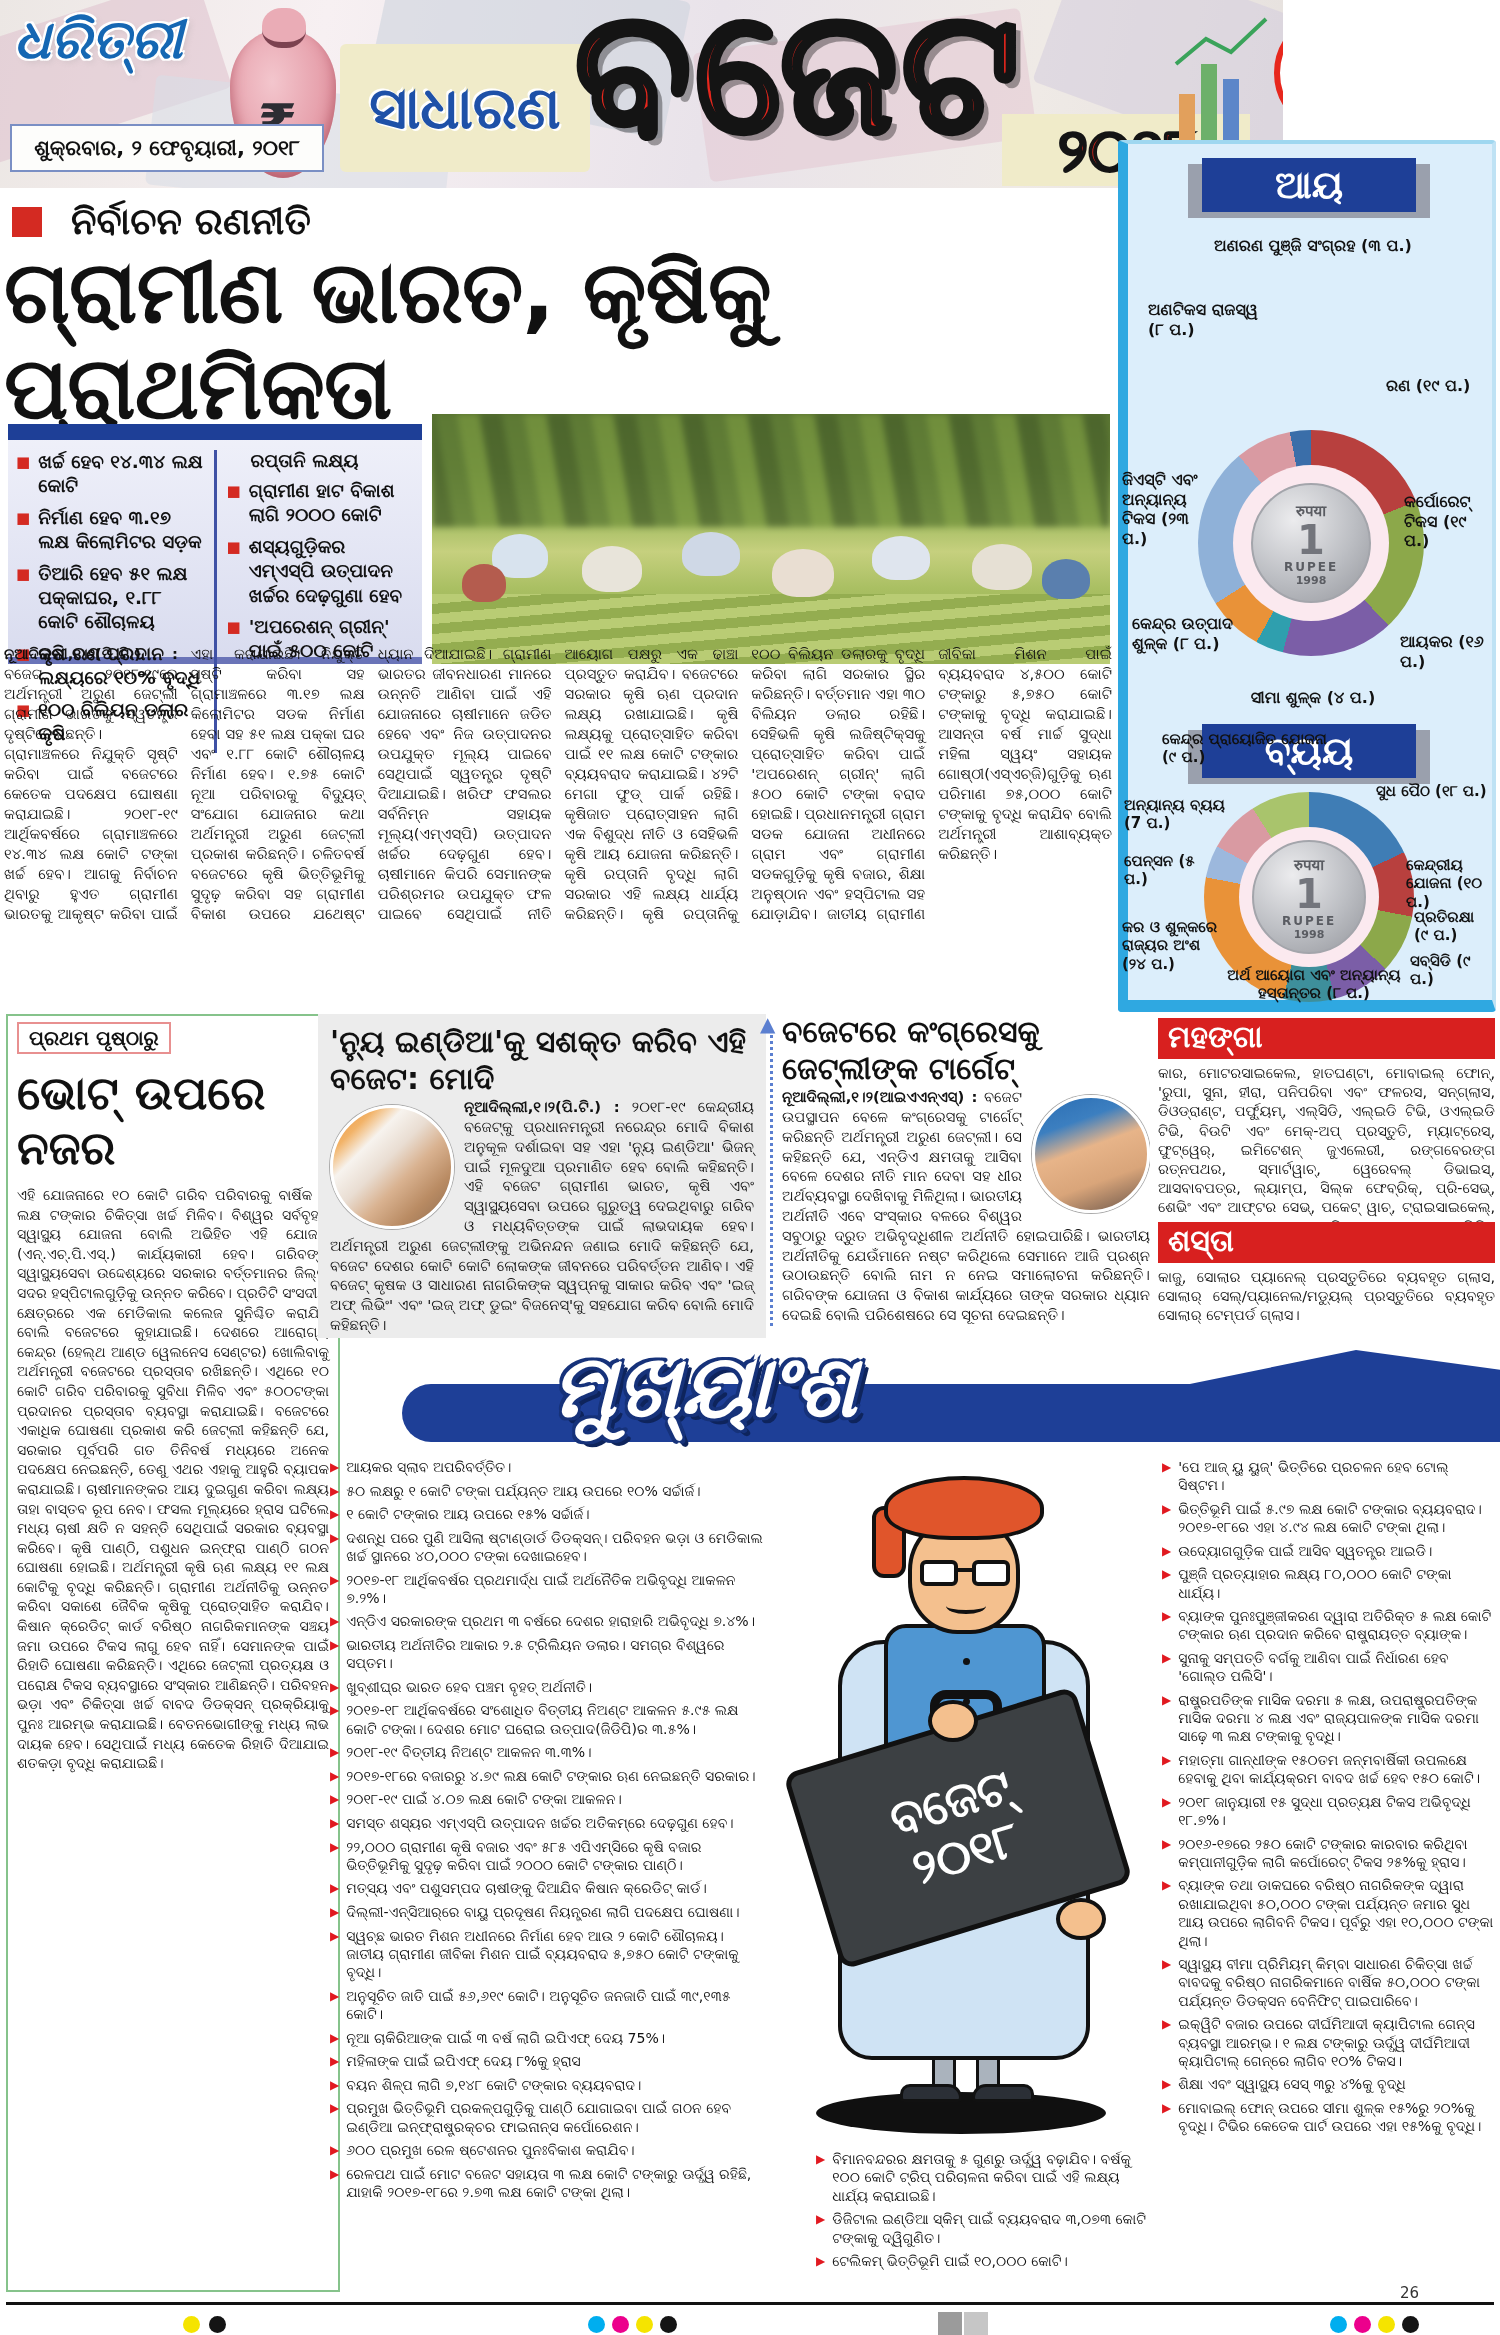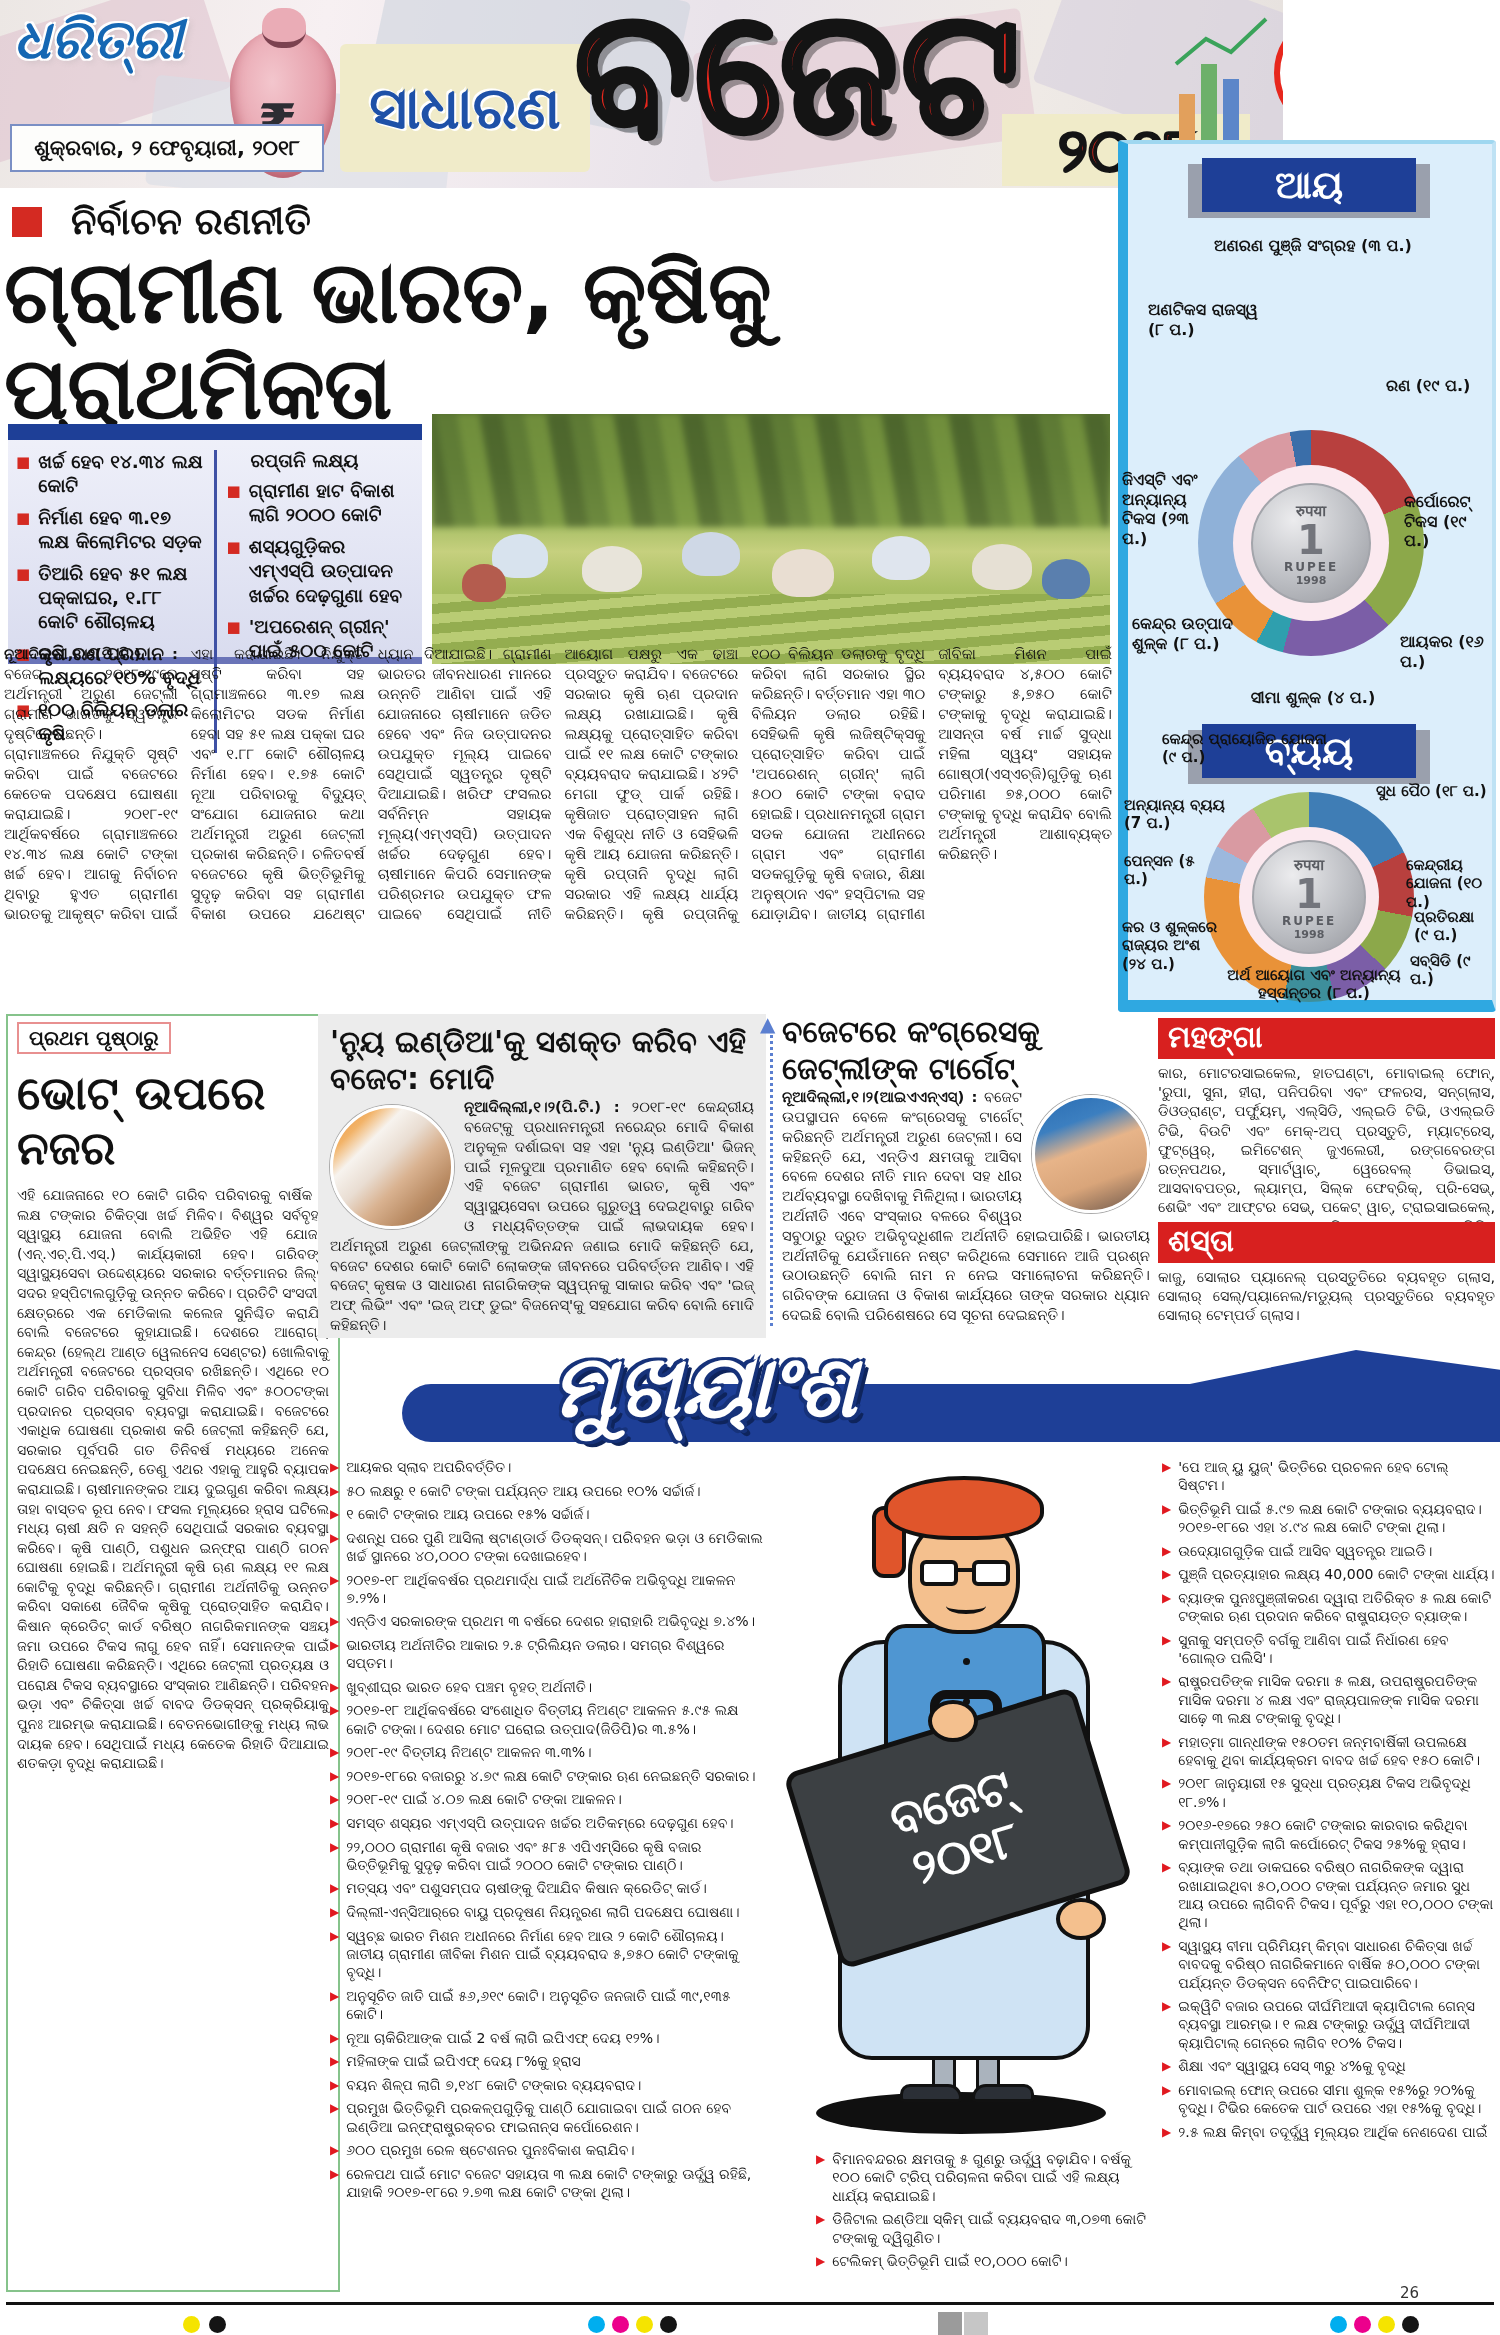--- a/index.html
+++ b/index.html
@@ -407,21 +407,21 @@
       <li>
         <span class="mk">▶</span>
         <span>ସ୍ୱଚ୍ଛ ଭାରତ ମିଶନ ଅଧୀନରେ ନିର୍ମାଣ ହେବ ଆଉ ୨ କୋଟି ଶୌଚାଳୟ। ଜାତୀୟ ଗ୍ରାମୀଣ ଜୀବିକା ମିଶନ ପାଇଁ ବ୍ୟୟବରାଦ ୫,୭୫୦ କୋଟି ଟଙ୍କାକୁ ବୃଦ୍ଧି।</span>
       </li>
       <li>
         <span class="mk">▶</span>
         <span>ଅନୁସୂଚିତ ଜାତି ପାଇଁ ୫୬,୬୧୯ କୋଟି। ଅନୁସୂଚିତ ଜନଜାତି ପାଇଁ ୩୯,୧୩୫ କୋଟି।</span>
       </li>
       <li>
         <span class="mk">▶</span>
-        <span>ନୂଆ ଚାକିରିଆଙ୍କ ପାଇଁ 2 ବର୍ଷ ଲାଗି ଇପିଏଫ୍ ଦେୟ ୧୨%।</span>
+        <span>ନୂଆ ଚାକିରିଆଙ୍କ ପାଇଁ ୩ ବର୍ଷ ଲାଗି ଇପିଏଫ୍ ଦେୟ 75%।</span>
       </li>
       <li>
         <span class="mk">▶</span>
         <span>ମହିଳାଙ୍କ ପାଇଁ ଇପିଏଫ୍ ଦେୟ ୮%କୁ ହ୍ରାସ</span>
       </li>
       <li>
         <span class="mk">▶</span>
         <span>ବୟନ ଶିଳ୍ପ ଲାଗି ୭,୧୪୮ କୋଟି ଟଙ୍କାର ବ୍ୟୟବରାଦ।</span>
       </li>
       <li>
@@ -445,21 +445,21 @@
       <li>
         <span class="mk">▶</span>
         <span>ଭିତ୍ତିଭୂମି ପାଇଁ ୫.୯୭ ଲକ୍ଷ କୋଟି ଟଙ୍କାର ବ୍ୟୟବରାଦ। ୨୦୧୭-୧୮ରେ ଏହା ୪.୯୪ ଲକ୍ଷ କୋଟି ଟଙ୍କା ଥିଲା।</span>
       </li>
       <li>
         <span class="mk">▶</span>
         <span>ଉଦ୍ୟୋଗଗୁଡ଼ିକ ପାଇଁ ଆସିବ ସ୍ୱତନ୍ତ୍ର ଆଇଡି।</span>
       </li>
       <li>
         <span class="mk">▶</span>
-        <span>ପୁଞ୍ଜି ପ୍ରତ୍ୟାହାର ଲକ୍ଷ୍ୟ 40,000 କୋଟି ଟଙ୍କା ଧାର୍ଯ୍ୟ।</span>
+        <span>ପୁଞ୍ଜି ପ୍ରତ୍ୟାହାର ଲକ୍ଷ୍ୟ ୮୦,୦୦୦ କୋଟି ଟଙ୍କା ଧାର୍ଯ୍ୟ।</span>
       </li>
       <li>
         <span class="mk">▶</span>
         <span>ବ୍ୟାଙ୍କ ପୁନଃପୁଞ୍ଜୀକରଣ ଦ୍ୱାରା ଅତିରିକ୍ତ ୫ ଲକ୍ଷ କୋଟି ଟଙ୍କାର ଋଣ ପ୍ରଦାନ କରିବେ ରାଷ୍ଟ୍ରାୟତ୍ତ ବ୍ୟାଙ୍କ।</span>
       </li>
       <li>
         <span class="mk">▶</span>
         <span>ସୁନାକୁ ସମ୍ପତ୍ତି ବର୍ଗକୁ ଆଣିବା ପାଇଁ ନିର୍ଧାରଣ ହେବ 'ଗୋଲ୍ଡ ପଲିସି'।</span>
       </li>
       <li>

